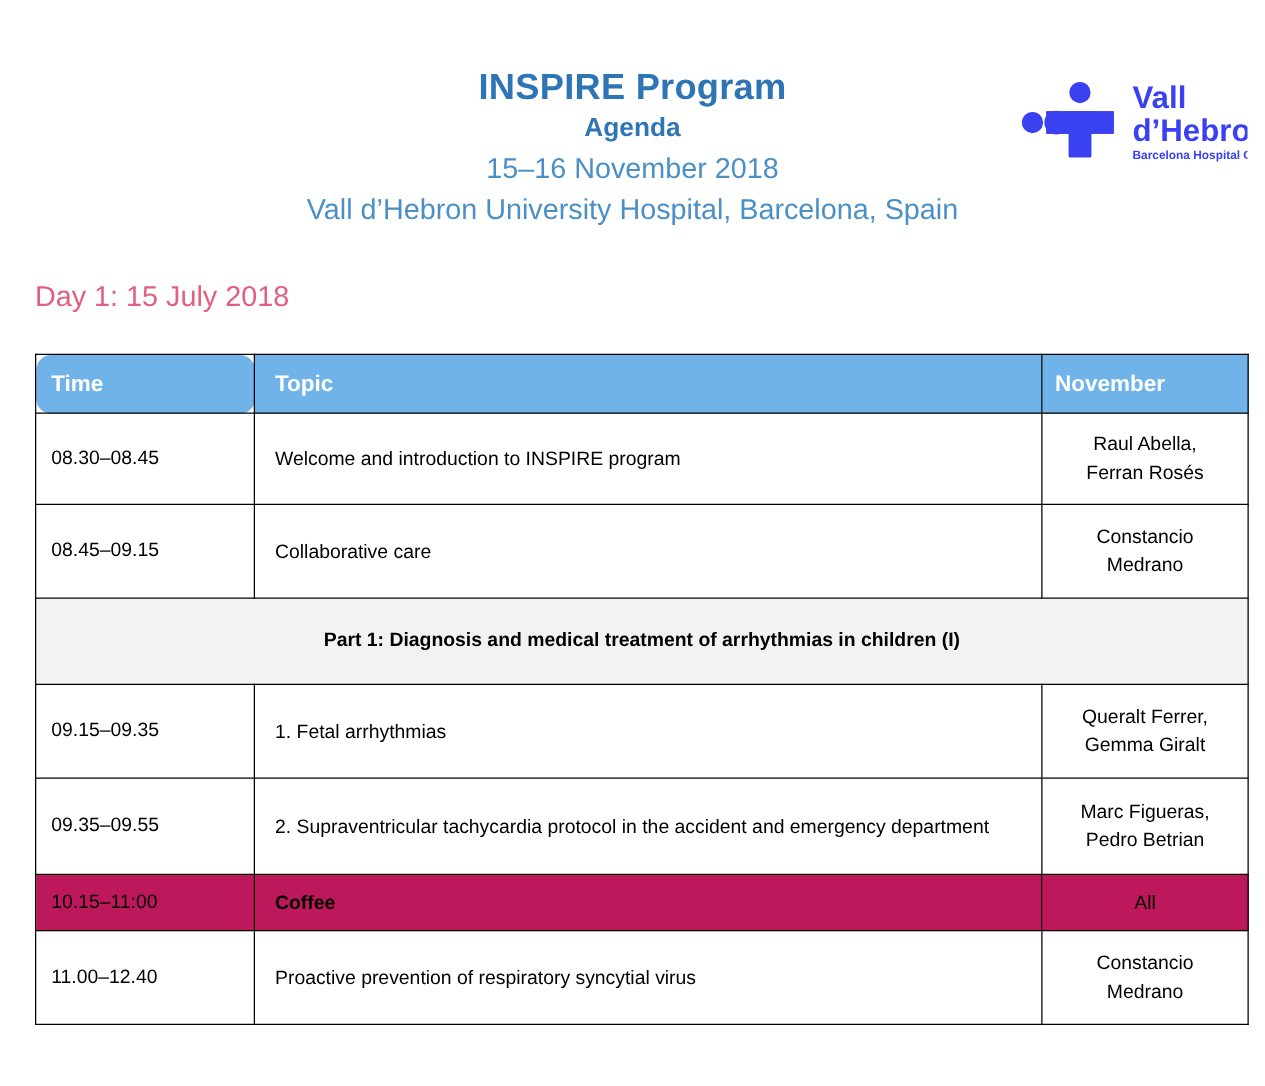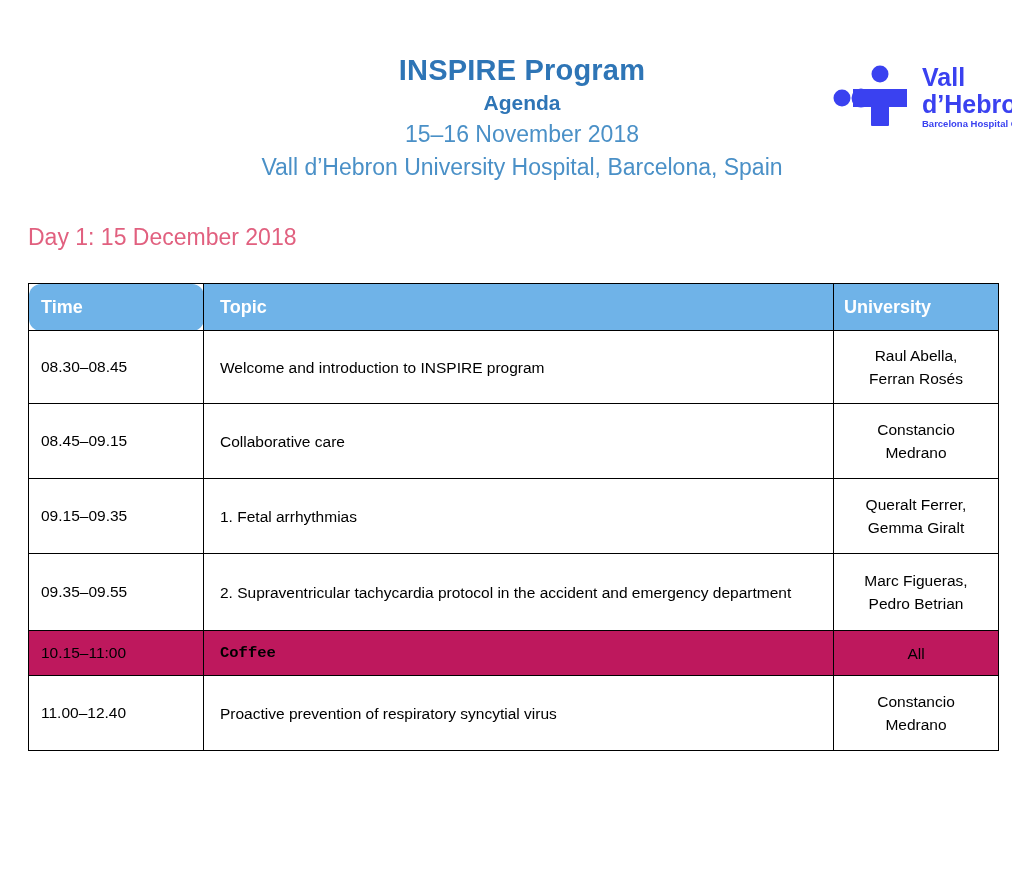--- a/index.html
+++ b/index.html
@@ -18,21 +18,21 @@
   .page {
     position: relative;
     width: 1012px;
     height: 869px;
     overflow: hidden;
   }
 
   
   .header-block {
     position: absolute;
-    left: 16px;
+    left: 0;
     top: 0;
     width: 832px;
     height: 205px;
   }
   .title-stack {
     position: absolute;
     left: 0;
     top: 52px;
     width: 1012px;
     text-align: center;
@@ -124,21 +124,21 @@
     margin-top: 41px;
   }
   td.cell-pres {
     padding: 8px 8px 8px 8px;
     text-align: center;
     line-height: 23px;
   }
 
   tr.row-normal td { background: #ffffff; }
   tr.row-break td  { background: #be185d; }
-  tr.row-break td.cell-topic { font-weight: bold; font-family: Liberation Mono, monospace; }
+  tr.row-break td.cell-topic { font-weight: bold; }
   tr.row-section td {
     background: #F2F2F2;
     text-align: center;
     font-weight: bold;
     padding: 12px 10px;
     line-height: 22px;
   }
 
   tr.r-h1 td { height: 56px; }
   tr.r-h2 td { height: 58px; }
@@ -171,49 +171,52 @@
           <rect x="43" y="29" width="18" height="37" rx="1"></rect>
           <rect x="25" y="29" width="54" height="18" rx="1"></rect>
         </g>
         <text x="94" y="26" font-family="Liberation Sans, sans-serif" font-size="25" font-weight="bold" fill="#3A41F0">Vall</text>
         <text x="94" y="53" font-family="Liberation Sans, sans-serif" font-size="25" font-weight="bold" fill="#3A41F0">d’Hebron</text>
         <text x="94" y="67" font-family="Liberation Sans, sans-serif" font-size="9.5" font-weight="bold" fill="#3A41F0">Barcelona Hospital Campus</text>
       </svg>
     </div>
   </div>
 
-  <div class="day-heading">Day 1: 15 December 2018</div>
+  <div class="day-heading">Day 1: 15 July 2018</div>
 
   <table class="agenda-table">
     <colgroup>
       <col class="c-time">
         <col class="c-topic">
         <col class="c-pres">
     </colgroup>
     <thead>
       <tr>
         <th class="th-time">Time</th>
         <th class="th-topic">Topic</th>
-        <th class="th-pres">University</th>
+        <th class="th-pres">November</th>
       </tr>
     </thead>
     <tbody>
 
       <tr class="row-normal r-h1">
         <td class="cell-time">08.30–08.45</td>
         <td class="cell-topic">Welcome and introduction to INSPIRE program</td>
         <td class="cell-pres">Raul Abella,<br>Ferran Rosés</td>
       </tr>
 
       <tr class="row-normal r-h2">
         <td class="cell-time">08.45–09.15</td>
         <td class="cell-topic">Collaborative care</td>
         <td class="cell-pres">Constancio<br>Medrano</td>
       </tr>
 
+      <tr class="row-section r-sec">
+        <td colspan="3">Part 1: Diagnosis and medical treatment of arrhythmias in children (I)</td>
+      </tr>
 
       <tr class="row-normal r-h2">
         <td class="cell-time">09.15–09.35</td>
         <td class="cell-topic">1. Fetal arrhythmias</td>
         <td class="cell-pres">Queralt Ferrer,<br>Gemma Giralt</td>
       </tr>
 
       <tr class="row-normal r-h3">
         <td class="cell-time">09.35–09.55</td>
         <td class="cell-topic">2. Supraventricular tachycardia protocol in the accident and emergency department</td>

